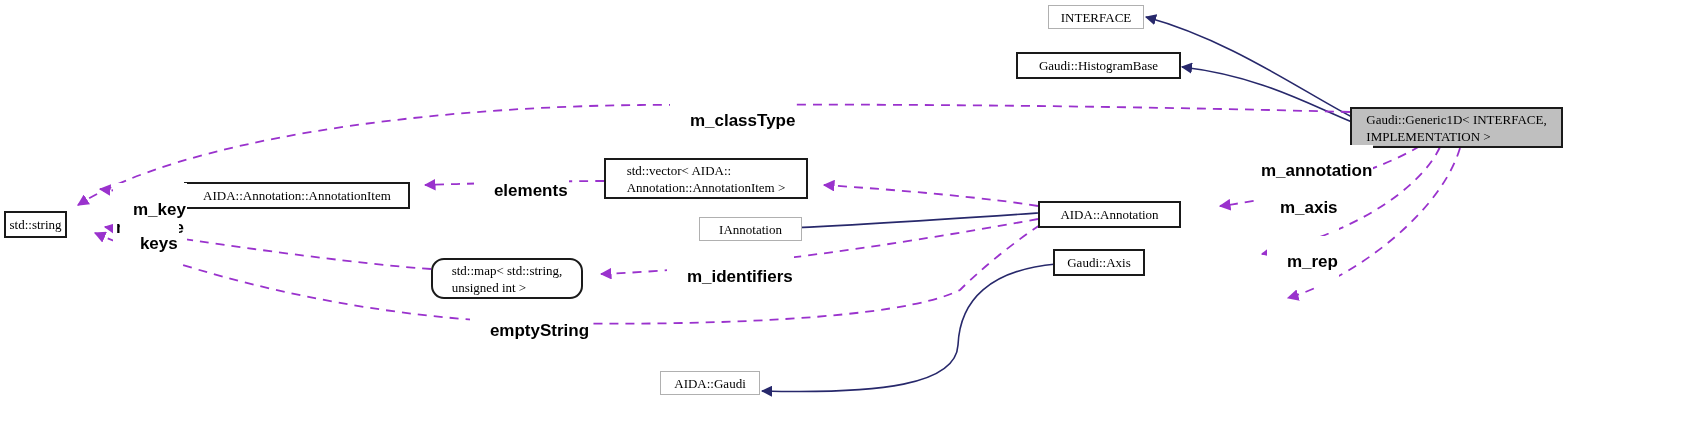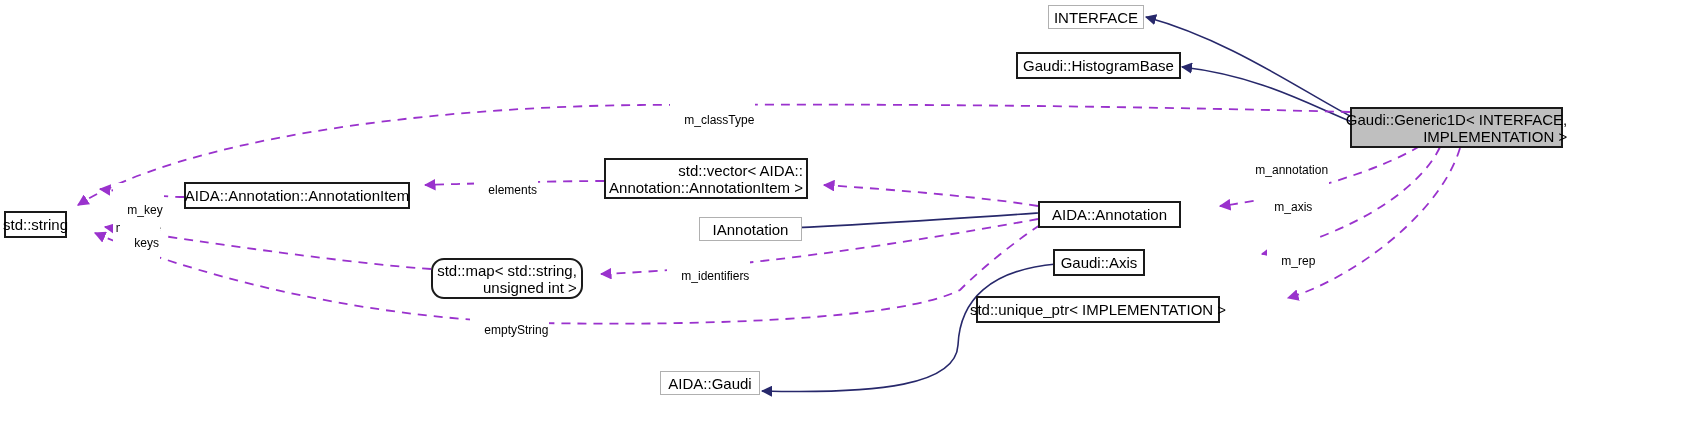--- a/index.html
+++ b/index.html
@@ -23,49 +23,51 @@
     top: 0;
     width: 1685px;
     height: 431px;
   }
   .node {
     position: absolute;
     box-sizing: border-box;
     display: flex;
     align-items: center;
     justify-content: center;
-    text-align: right;
+    text-align: left;
     background: #ffffff;
     color: #000000;
-    font-size: 15px;
+    font-size: 13px;
     line-height: 17px;
     letter-spacing: 0px;
     white-space: pre;
     z-index: 5;
+    font-family: Liberation Serif, serif;
   }
   .node.thin {
     border: 1px solid #b0b0b0;
   }
   .node.thick {
     border: 2px solid #1a1a1a;
   }
   .node.highlight {
     border: 2px solid #1a1a1a;
     background: #bfbfbf;
   }
   .edge-label {
     position: absolute;
-    font-size: 12px;
+    font-size: 17px;
     line-height: 17px;
     color: #000000;
     background: #ffffff;
     white-space: pre;
     text-align: center;
     z-index: 6;
     padding: 0 1px;
+    font-weight: bold;
   }
   .edge-label.multi {
     line-height: 18px;
   }
 </style>
 </head>
 <body>
 
 <div id="diagram-root">
 
@@ -144,23 +146,20 @@
 
   <div class="node thick" style="left:431px; top:258px; width:152px; height:41px;border-radius:13px;">
     <span>std::map&lt; std::string,
 unsigned int &gt;</span>
   </div>
 
   <div class="node thick" style="left:1053px; top:249px; width:92px; height:27px;">
     <span>Gaudi::Axis</span>
   </div>
 
-  <div class="node thick" style="left:976px; top:296px; width:244px; height:27px;">
-    <span>std::unique_ptr&lt; IMPLEMENTATION &gt;</span>
-  </div>
 
   <div class="node thin" style="left:660px; top:371px; width:100px; height:24px;">
     <span>AIDA::Gaudi</span>
   </div>
 
   <div class="edge-label" style="left:670px; top:95px;">
     <span>m_classType</span>
   </div>
 
   <div class="edge-label multi" style="left:113px; top:183px;">

